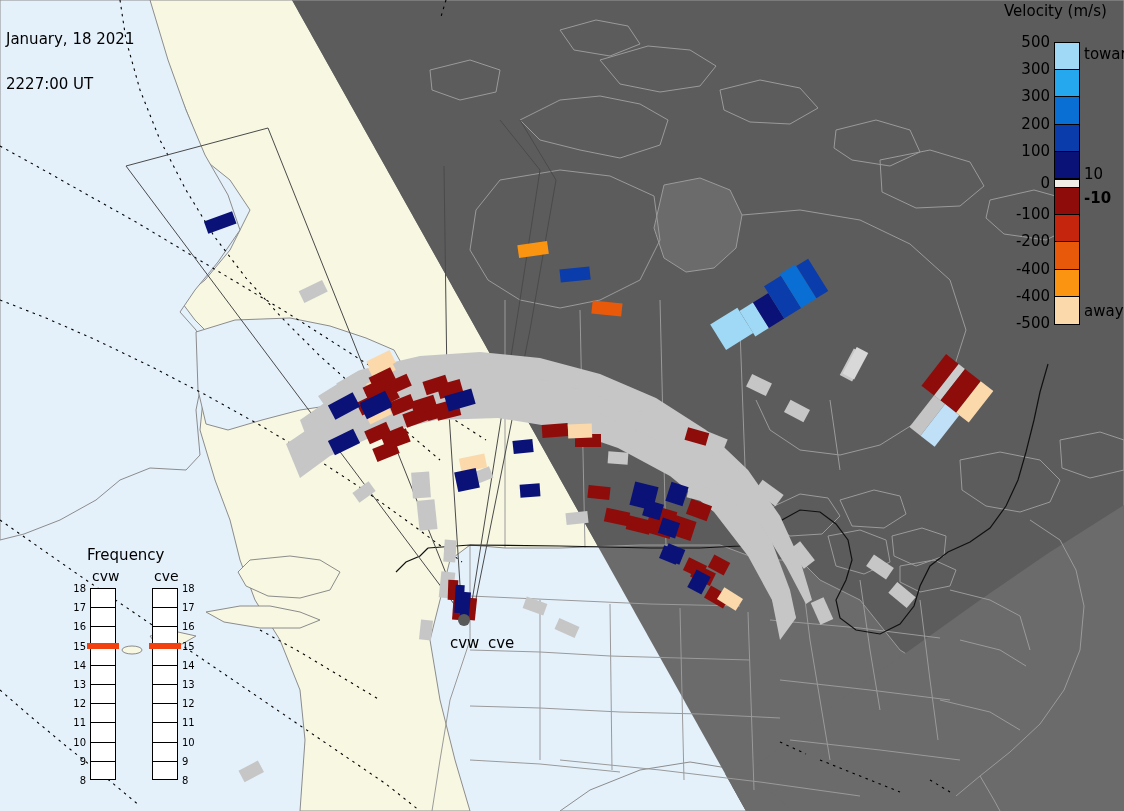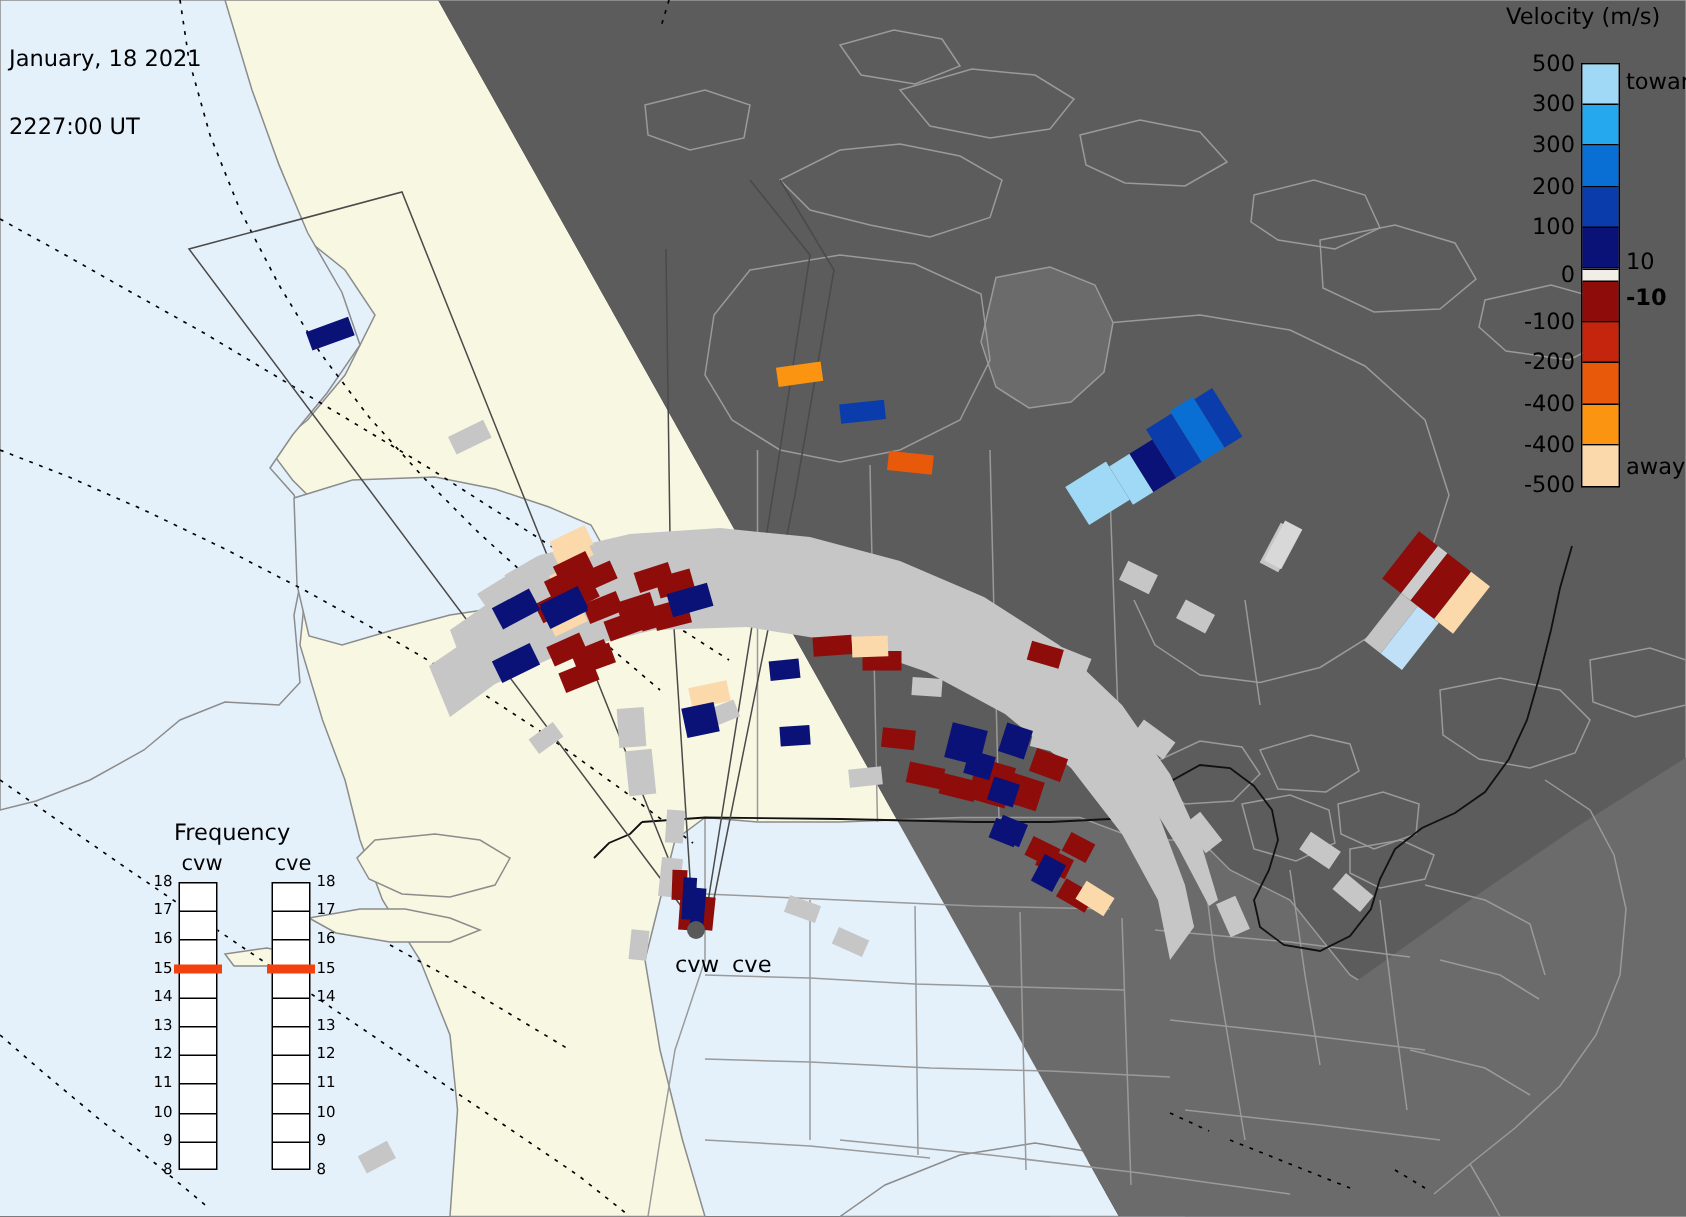--- a/index.html
+++ b/index.html
@@ -87,21 +87,21 @@
     left: 84px;
     font-size: 15px;
     white-space: nowrap;
     color: #000;
     transform: translateY(-50%);
   }
 
   
   #frequency-legend {
     position: absolute;
-    left: 97px;
+    left: 68px;
     top: 546px;
     width: 142px;
     height: 240px;
     color: #000;
   }
   #freq-title {
     position: absolute;
     left: 19px;
     top: 0px;
     font-size: 15px;

